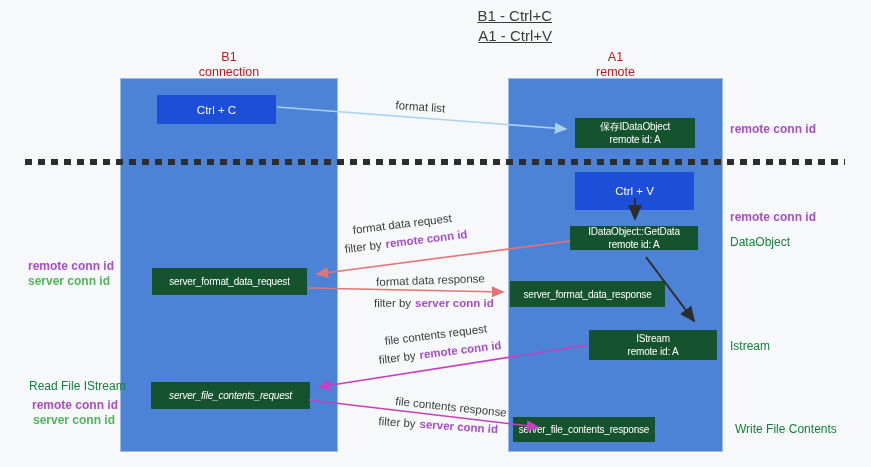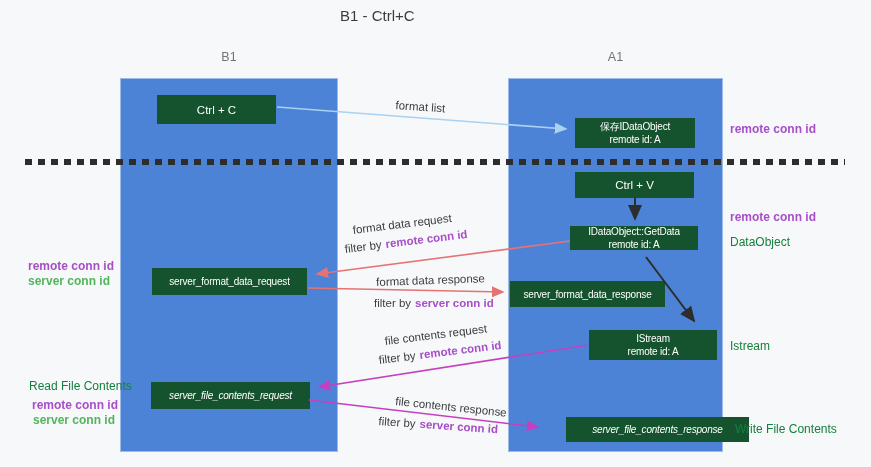--- a/index.html
+++ b/index.html
@@ -3,87 +3,90 @@
 <meta charset="utf-8">
 <style>
   html,body{margin:0;padding:0;background:#f7f8fa;}
   .canvas{
     position:relative;width:871px;height:467px;overflow:hidden;
     background:#f7f8fa;
     font-family:"Liberation Sans","DejaVu Sans",sans-serif;
     color:#3d3d3d;
   }
   .abs{position:absolute;}
-  .title{left:340px;top:6px;width:212px;text-align:left;
-    font-size:15px;line-height:20px;color:#3c3c3c;}
-  .lane-header{top:50px;text-align:center;font-size:12.5px;line-height:15px;color:#737373;}
+  .title{left:340px;top:6px;width:212px;text-align:right;
+    font-size:15px;line-height:20px;color:#3c3c3c;text-decoration:underline;}
+  .lane-header{top:50px;text-align:center;font-size:12.5px;line-height:15px;color:#b91c1c;}
   .lane{background:#4d83d7;border:1px solid rgba(255,255,255,.45);box-sizing:border-box;z-index:1;}
   .dashed{left:25px;top:159px;width:820px;height:6px;z-index:5;
     background:repeating-linear-gradient(to right,#2d2d2d 0 7px,transparent 7px 13px);}
   .node{z-index:2;display:flex;flex-direction:column;align-items:center;justify-content:center;
     color:#ffffff;text-align:center;box-sizing:border-box;}
-  .node.green{background:#14532d;font-size:11.5px;text-align:center;}
+  .node.green{background:#1d4ed8;font-size:11.5px;text-align:center;}
   .node.orange{background:#14532d;font-size:10px;line-height:13px;letter-spacing:-0.2px;}
   .edge-label{z-index:4;font-size:11.5px;color:#3d3d3d;white-space:nowrap;transform-origin:left top;}
   .side-label{z-index:4;font-size:12px;white-space:nowrap;}
   .purple{color:#a64fc8;font-weight:bold;}
   .greentx{color:#53b45e;font-weight:bold;}
   .darktx{color:#15803d;font-weight:normal;}
   .filter-part{margin-left:4px;}
   svg.overlay{position:absolute;left:0;top:0;z-index:3;pointer-events:none;}
 </style>
 </head>
 <body>
 
 <div class="canvas">
 
   <div class="abs title">
     <div>B1 - Ctrl+C</div>
+    <div>A1 - Ctrl+V</div>
   </div>
 
   <div class="abs lane-header" style="left:120px;width:218px;">
     <div>B1</div>
+    <div>connection</div>
   </div>
   <div class="abs lane-header" style="left:508px;width:215px;">
     <div>A1</div>
+    <div>remote</div>
   </div>
 
   <div class="abs lane" style="left:120px;top:78px;width:218px;height:374px;"></div>
   <div class="abs lane" style="left:508px;top:78px;width:215px;height:374px;"></div>
 
   <div class="abs dashed"></div>
 
   <div class="abs node green" style="left:157px;top:95px;width:119px;height:29px;">
     <div>Ctrl + C</div>
   </div>
   <div class="abs node orange" style="left:575px;top:118px;width:120px;height:30px;">
     <div>保存IDataObject</div>
     <div>remote id: A</div>
   </div>
-  <div class="abs node green" style="left:575px;top:172px;width:119px;height:26px;">
+  <div class="abs node green" style="left:575px;top:172px;width:119px;height:38px;">
     <div>Ctrl + V</div>
   </div>
   <div class="abs node orange" style="left:570px;top:226px;width:128px;height:24px;">
     <div>IDataObject::GetData</div>
     <div>remote id: A</div>
   </div>
   <div class="abs node orange" style="left:510px;top:281px;width:155px;height:26px;">
     <div>server_format_data_response</div>
   </div>
   <div class="abs node orange" style="left:152px;top:268px;width:155px;height:27px;">
     <div>server_format_data_request</div>
   </div>
   <div class="abs node orange" style="left:589px;top:330px;width:128px;height:30px;">
     <div>IStream</div>
     <div>remote id: A</div>
   </div>
   <div class="abs node orange" style="left:151px;top:382px;width:159px;height:27px;font-style:italic;">
     <div>server_file_contents_request</div>
   </div>
-  <div class="abs node orange" style="left:566px;top:417px;width:183px;height:25px;font-style:italic;">
+  <div class="abs node orange" style="left:513px;top:417px;width:142px;height:25px;">
     <div>server_file_contents_response</div>
   </div>
 
   <svg class="overlay" width="871" height="467">
     <defs>
       <marker id="mBlue" markerWidth="9" markerHeight="8" refX="7" refY="3.5" orient="auto">
           <path d="M0,0 L8,3.5 L0,7 Z" fill="#a9d1f0"></path>
         </marker>
       <marker id="mBlack" markerWidth="9" markerHeight="8" refX="7" refY="3.5" orient="auto">
           <path d="M0,0 L8,3.5 L0,7 Z" fill="#2d2d2d"></path>
@@ -125,17 +128,17 @@
   </div>
 
   <div class="abs side-label purple" style="left:730px;top:122px;">remote conn id</div>
   <div class="abs side-label purple" style="left:730px;top:210px;">remote conn id</div>
   <div class="abs side-label darktx" style="left:730px;top:235px;">DataObject</div>
   <div class="abs side-label darktx" style="left:730px;top:339px;">Istream</div>
   <div class="abs side-label darktx" style="left:735px;top:422px;">Write File Contents</div>
 
   <div class="abs side-label purple" style="left:28px;top:259px;">remote conn id</div>
   <div class="abs side-label greentx" style="left:28px;top:274px;">server conn id</div>
-  <div class="abs side-label darktx" style="left:29px;top:379px;">Read File Contents</div>
+  <div class="abs side-label darktx" style="left:29px;top:379px;">Read File IStream</div>
   <div class="abs side-label purple" style="left:32px;top:398px;">remote conn id</div>
   <div class="abs side-label greentx" style="left:33px;top:413px;">server conn id</div>
 
 </div>
 
 </body></html>

